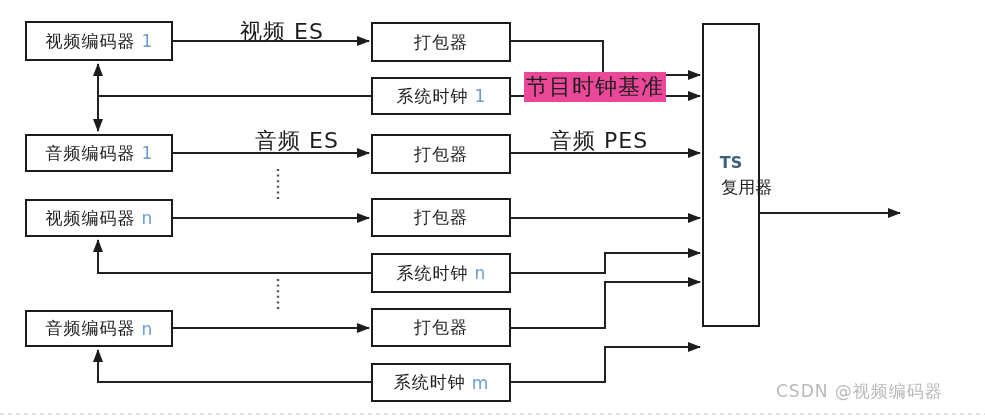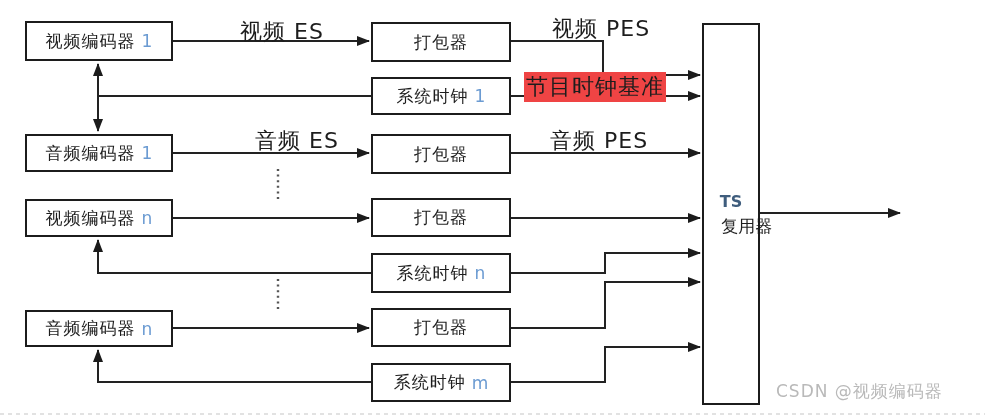--- a/index.html
+++ b/index.html
@@ -21,31 +21,31 @@
   .n-aen{left:25px;top:310px;width:148px;height:37px;}
   
   .n-p1{left:371px;top:22px;width:140px;height:40px;}
   .n-c1{left:371px;top:77px;width:140px;height:38px;}
   .n-p2{left:371px;top:134px;width:140px;height:40px;}
   .n-p3{left:371px;top:198px;width:140px;height:39px;}
   .n-cn{left:371px;top:253px;width:140px;height:40px;}
   .n-p4{left:371px;top:308px;width:140px;height:39px;}
   .n-cm{left:371px;top:363px;width:140px;height:39px;}
   
-  .n-mux{left:702px;top:23px;width:58px;height:382px;flex-direction:column;line-height:24px;}
+  .n-mux{left:702px;top:23px;width:58px;height:304px;flex-direction:column;line-height:24px;}
   .n-mux .abbr{color:#3f5d7d;font-weight:bold;font-size:16px;letter-spacing:0;}
   .n-mux .vname{width:1.15em;word-break:break-all;text-align:right;letter-spacing:0;}
   
   .elabel{
     position:absolute;font-size:22px;letter-spacing:1px;white-space:nowrap;
     background:transparent;z-index:3;
   }
   .l-video-es{left:240px;top:17px;}
   .l-video-pes{left:552px;top:14px;}
-  .l-pcr{left:524px;top:72px;background:#ef4444;padding:0 2px;}
+  .l-pcr{left:524px;top:72px;background:#ec4899;padding:0 2px;}
   .l-audio-es{left:255px;top:126px;}
   .l-audio-pes{left:550px;top:126px;}
   .l-ts-out{left:788px;top:183px;}
   .watermark{
     position:absolute;left:776px;top:380px;font-size:17px;letter-spacing:1px;
     color:#b9b9b9;z-index:3;white-space:nowrap;
   }
 </style>
 </head>
 <body>
@@ -137,20 +137,19 @@
     <span>系统时钟</span>
     <span class="idx">m</span>
   </div>
 
   <div class="node n-mux">
     <span class="abbr">TS</span>
     <span class="vname">复用器</span>
   </div>
 
   <div class="elabel l-video-es">视频 ES</div>
-  <div class="elabel l-video-pes">视频 PES</div>
   <div class="elabel l-pcr">节目时钟基准</div>
   <div class="elabel l-audio-es">音频 ES</div>
   <div class="elabel l-audio-pes">音频 PES</div>
 
   <div class="watermark">CSDN @视频编码器</div>
 
 </div>
 
 </body></html>

